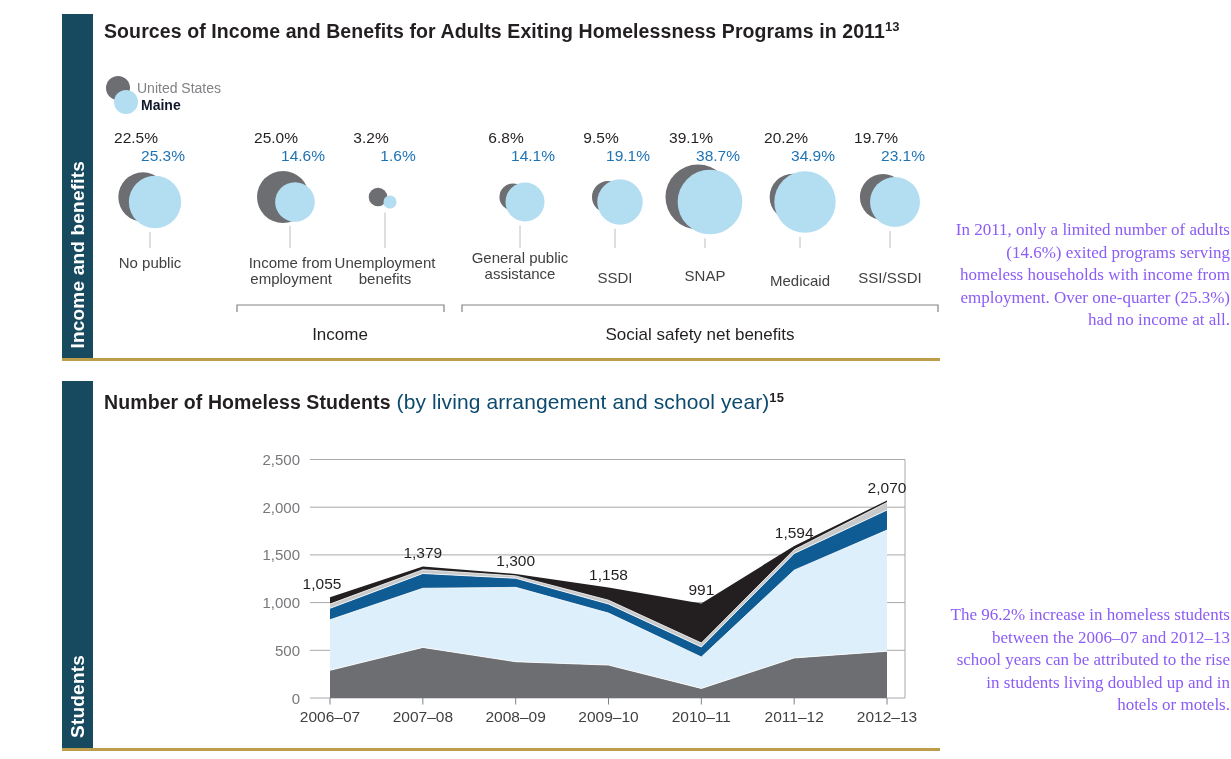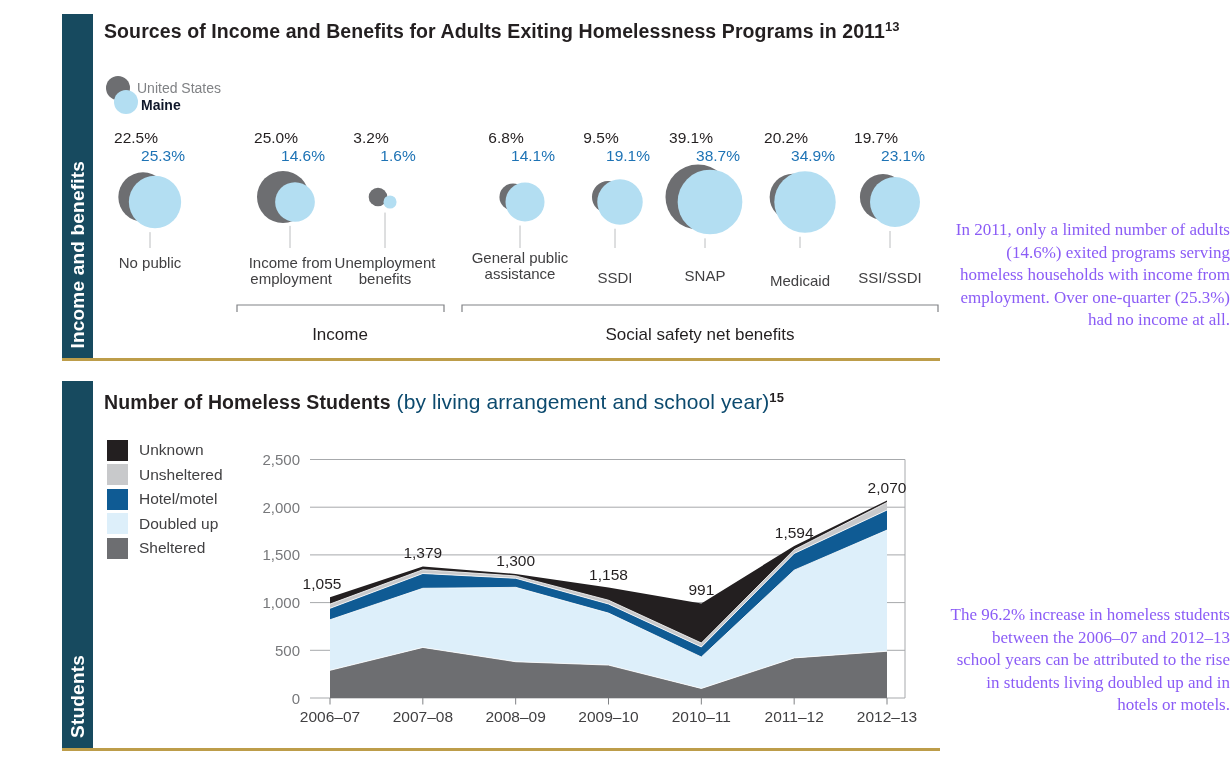--- a/index.html
+++ b/index.html
@@ -101,42 +101,20 @@
 
   <div class="annotation" style="top:219px;">In 2011, only a limited number of adults (14.6%) exited programs serving homeless households with income from employment. Over one-quarter (25.3%) had no income at all.</div>
 
   <div class="sidebar-tab" style="top:381px;height:367px;">
     <span>Students</span>
   </div>
   <div class="gold-line" style="top:748px;"></div>
 
   <div class="sec-title" style="top:390px;"><span>Number of Homeless Students</span><span class="subtitle">(by living arrangement and school year)</span><sup>15</sup></div>
 
-  <div id="area-legend">
-      <div class="area-legend-row">
-        <div class="area-legend-swatch" style="background: rgb(35, 31, 32);"></div>
-        <div class="area-legend-label">Unknown</div>
-      </div>
-      <div class="area-legend-row">
-        <div class="area-legend-swatch" style="background: rgb(200, 201, 203);"></div>
-        <div class="area-legend-label">Unsheltered</div>
-      </div>
-      <div class="area-legend-row">
-        <div class="area-legend-swatch" style="background: rgb(15, 91, 148);"></div>
-        <div class="area-legend-label">Hotel/motel</div>
-      </div>
-      <div class="area-legend-row">
-        <div class="area-legend-swatch" style="background: rgb(221, 239, 250);"></div>
-        <div class="area-legend-label">Doubled up</div>
-      </div>
-      <div class="area-legend-row">
-        <div class="area-legend-swatch" style="background: rgb(109, 110, 113);"></div>
-        <div class="area-legend-label">Sheltered</div>
-      </div>
-    </div>
 
   <svg id="area-svg" width="700" height="300" style="position:absolute;left:240px;top:445px;">
       <line x1="70" y1="253" x2="665" y2="253" stroke="#a7a9ac" stroke-width="1"></line>
       <text x="60" y="258.5" text-anchor="end" font-size="15px" fill="#77787b">0</text>
       <line x1="70" y1="205.3" x2="665" y2="205.3" stroke="#a7a9ac" stroke-width="1"></line>
       <text x="60" y="210.8" text-anchor="end" font-size="15px" fill="#77787b">500</text>
       <line x1="70" y1="157.6" x2="665" y2="157.6" stroke="#a7a9ac" stroke-width="1"></line>
       <text x="60" y="163.1" text-anchor="end" font-size="15px" fill="#77787b">1,000</text>
       <line x1="70" y1="109.9" x2="665" y2="109.9" stroke="#a7a9ac" stroke-width="1"></line>
       <text x="60" y="115.4" text-anchor="end" font-size="15px" fill="#77787b">1,500</text>

